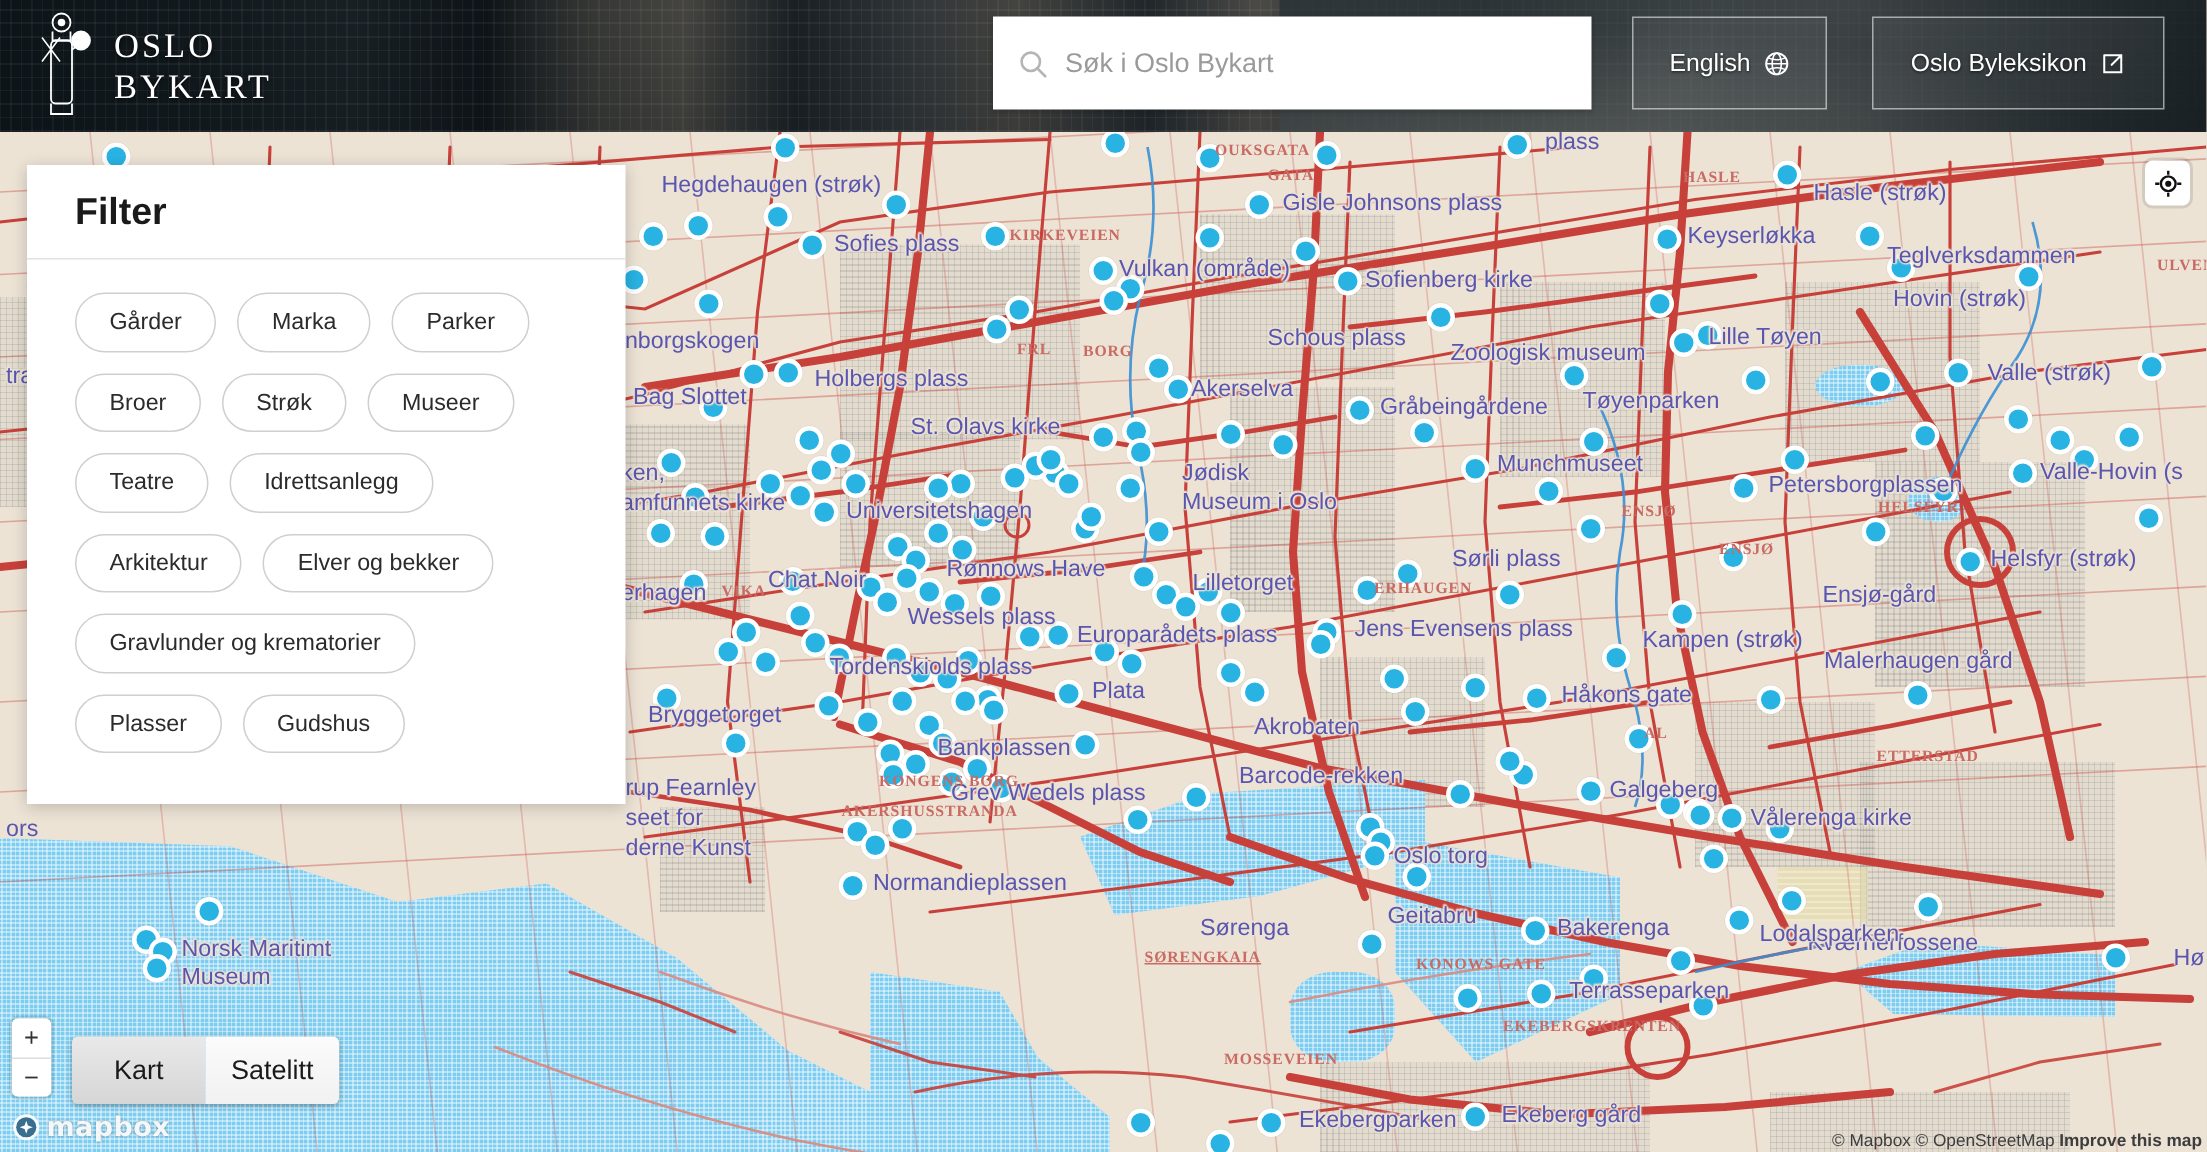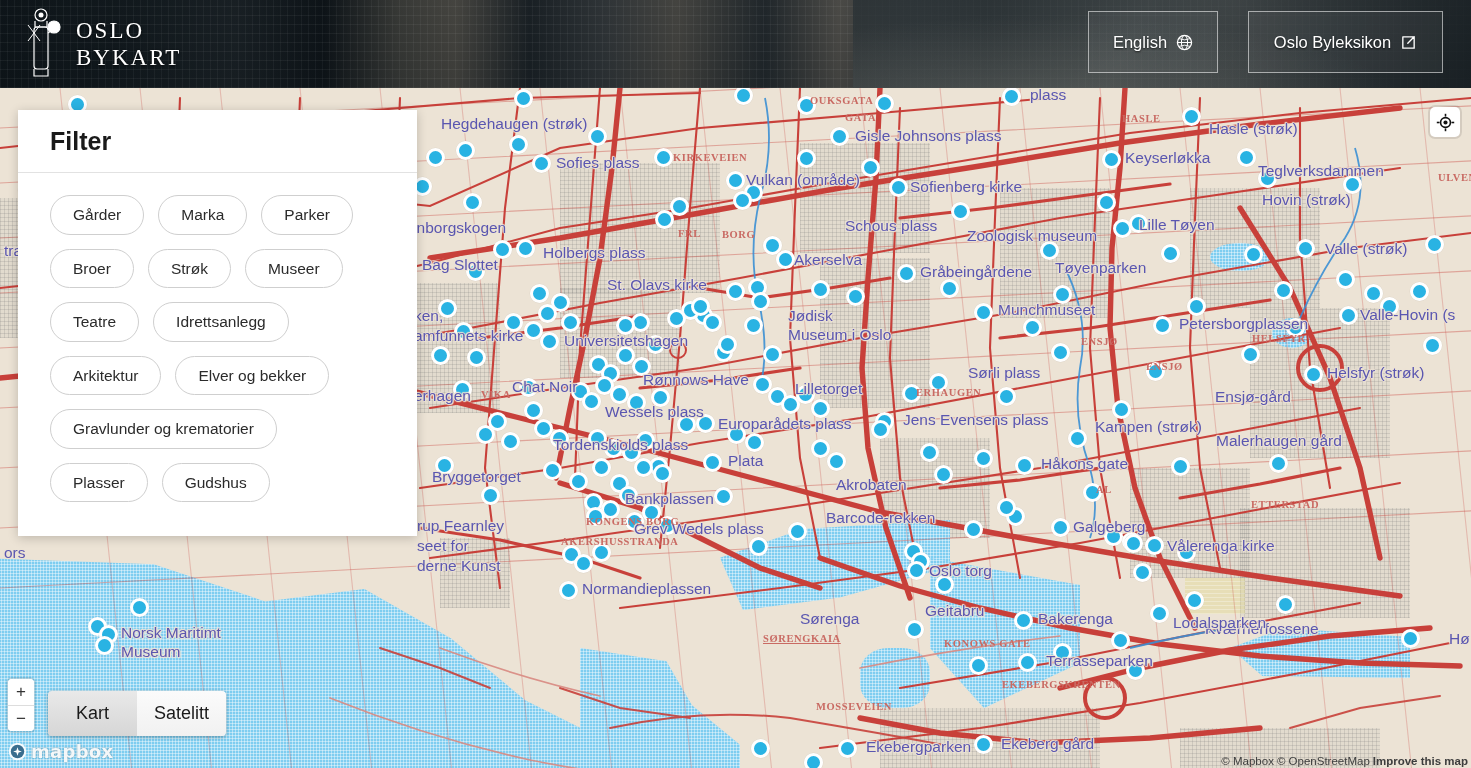--- a/index.html
+++ b/index.html
@@ -255,20 +255,27 @@
           <path d="M4 34 L16 18" stroke-width="1"></path>
         </g>
         <circle cx="17" cy="8" r="2.5" fill="#ffffff"></circle>
       </svg>
       <div class="logo-text">
         <div>OSLO</div>
         <div>BYKART</div>
       </div>
     </div>
 
+    <div id="search-wrap">
+      <svg width="21" height="21" viewBox="0 0 24 24">
+        <circle cx="10.5" cy="10.5" r="7" fill="none" stroke="#b5b5b5" stroke-width="2"></circle>
+        <line x1="15.6" y1="15.6" x2="21.5" y2="21.5" stroke="#b5b5b5" stroke-width="2" stroke-linecap="round"></line>
+      </svg>
+      <input id="search-input" type="text" placeholder="Søk i Oslo Bykart" style="">
+    </div>
 
     <div class="hdr-btn" id="btn-leksikon">
       <span>Oslo Byleksikon</span>
       <svg width="17" height="17" viewBox="0 0 24 24">
         <path d="M4 4 H13 M4 4 V20 H20 V11" fill="none" stroke="#fff" stroke-width="1.9" stroke-linecap="round"></path>
         <path d="M11 13 L20 4 M14 4 H20 V10" fill="none" stroke="#fff" stroke-width="1.9" stroke-linecap="round"></path>
       </svg>
     </div>
 
     <div class="hdr-btn" id="btn-english">
@@ -622,21 +629,21 @@
         <div class="lb" style="left: 1179px; top: 227px;">Petersborgplassen</div>
         <div class="lb" style="left: 1360px; top: 218px;">Valle-Hovin (s</div>
         <div class="lb" style="left: 414px; top: 219px;">ken,</div>
         <div class="lb" style="left: 414px; top: 239px;">amfunnets kirke</div>
         <div class="lb" style="left: 564px; top: 244px;">Universitetshagen</div>
         <div class="lb" style="left: 968px; top: 276px;">Sørli plass</div>
         <div class="lb road" style="left: 1146px; top: 273px;">ENSJØ</div>
         <div class="lb road" style="left: 1252px; top: 245px;">HELSFYR</div>
         <div class="lb" style="left: 1327px; top: 276px;">Helsfyr (strøk)</div>
         <div class="lb" style="left: 512px; top: 290px;">Chat Noir</div>
-        <div class="lb" style="left: 631px; top: 283px; margin-left: 12px;">Rønnows Have</div>
+        <div class="lb" style="left: 631px; top: 283px;">Rønnows Have</div>
         <div class="lb" style="left: 795px; top: 292px;">Lilletorget</div>
         <div class="lb road" style="left: 916px; top: 299px;">ERHAUGEN</div>
         <div class="lb" style="left: 1215px; top: 300px;">Ensjø-gård</div>
         <div class="lb" style="left: 414px; top: 299px;">erhagen</div>
         <div class="lb road" style="left: 481px; top: 301px;">VIKA</div>
         <div class="lb" style="left: 605px; top: 315px;">Wessels plass</div>
         <div class="lb" style="left: 1095px; top: 330px;">Kampen (strøk)</div>
         <div class="lb" style="left: 1216px; top: 344px; text-align: right;">Malerhaugen gård</div>
         <div class="lb" style="left: 718px; top: 327px;">Europarådets plass</div>
         <div class="lb" style="left: 903px; top: 323px;">Jens Evensens plass</div>

